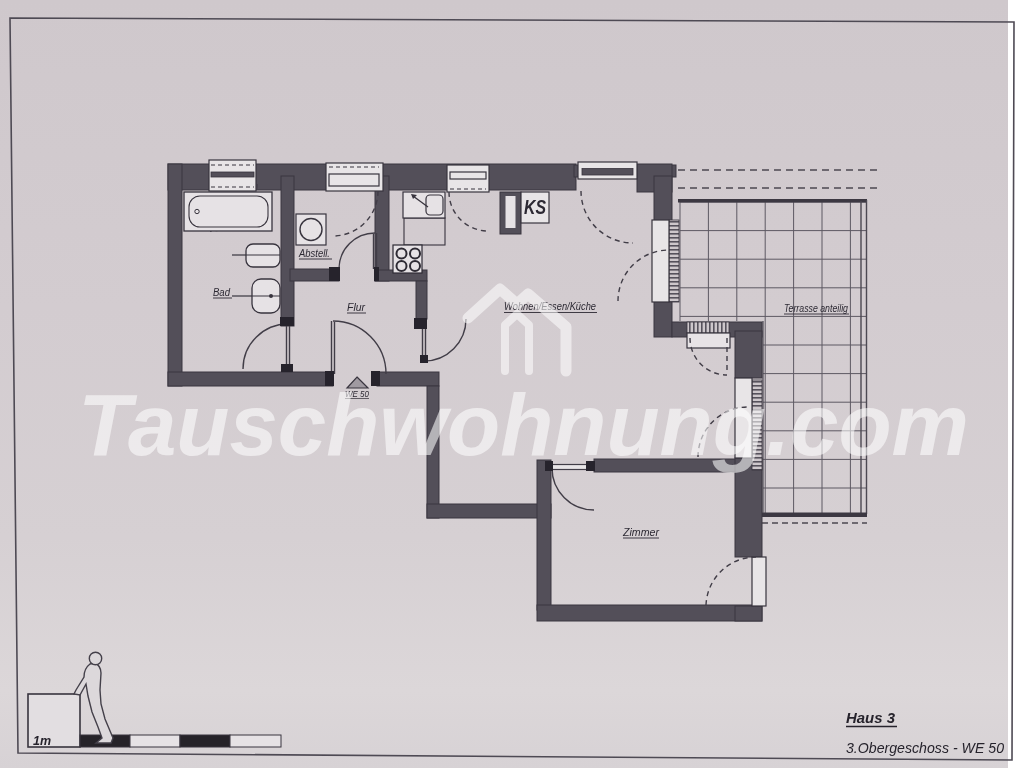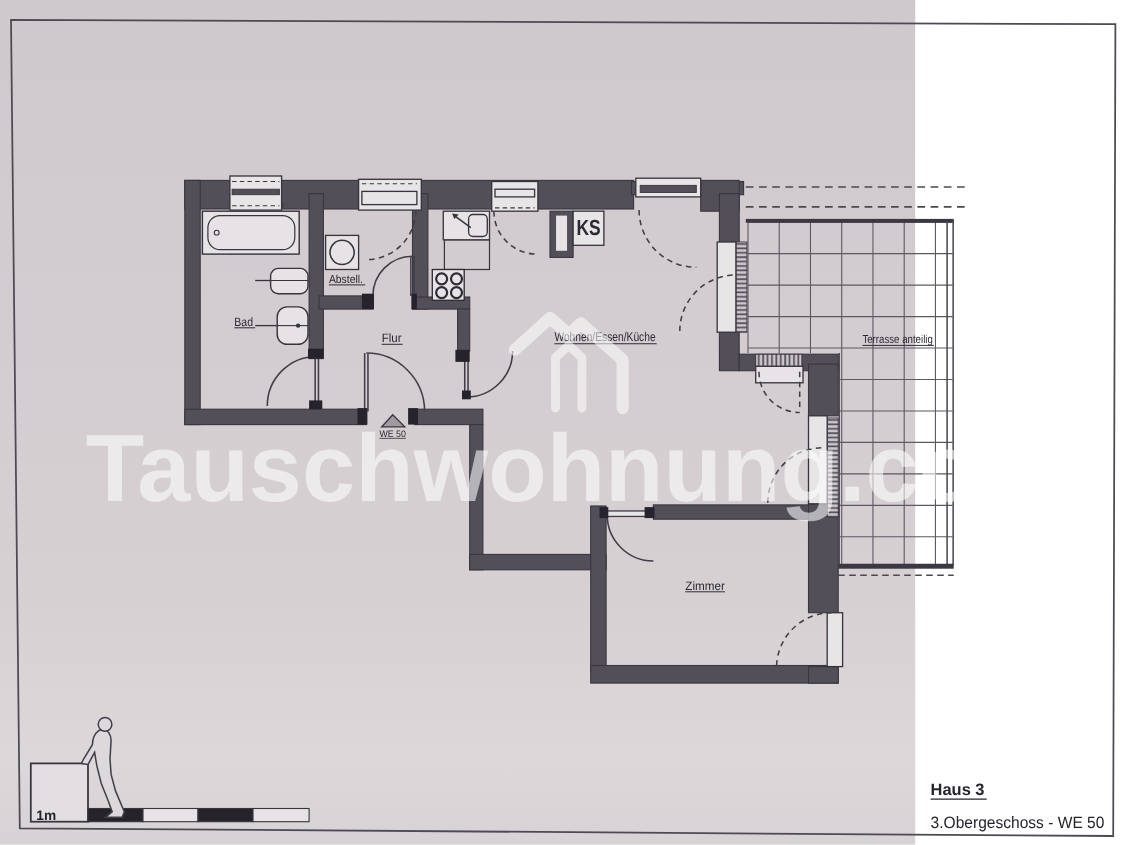--- a/index.html
+++ b/index.html
@@ -1,16 +1,16 @@
 <!DOCTYPE html>
 <html><head><meta charset="utf-8">
 <style>
 html,body{margin:0;padding:0;width:1024px;height:768px;overflow:hidden;font-family:"Liberation Sans",sans-serif;}
-#page{position:relative;width:832px;height:768px;
-background:linear-gradient(180deg,#cfc8cc 0%,#d3ccd0 40%,#d6d0d3 70%,#dcd7d9 90%,#d7d2d5 100%);}
+#page{position:relative;width:1008px;height:768px;
+background:linear-gradient(180deg,#cfc8cc 0%,#d3ccd0 40%,#d6d0d3 70%,#dcd7d9 90%,#d7d2d5 100%);font-style:italic;}
 svg{position:absolute;left:0;top:0;}
 </style></head>
 <body>
 <div id="page">
 <svg width="1024" height="768" viewBox="0 0 1024 768">
 <defs>
 <pattern id="hatchV" width="4" height="4" patternUnits="userSpaceOnUse">
   <rect width="4" height="4" fill="#cdc7cb"></rect>
   <rect y="1" width="4" height="1.6" fill="#56525c"></rect>
 </pattern>

